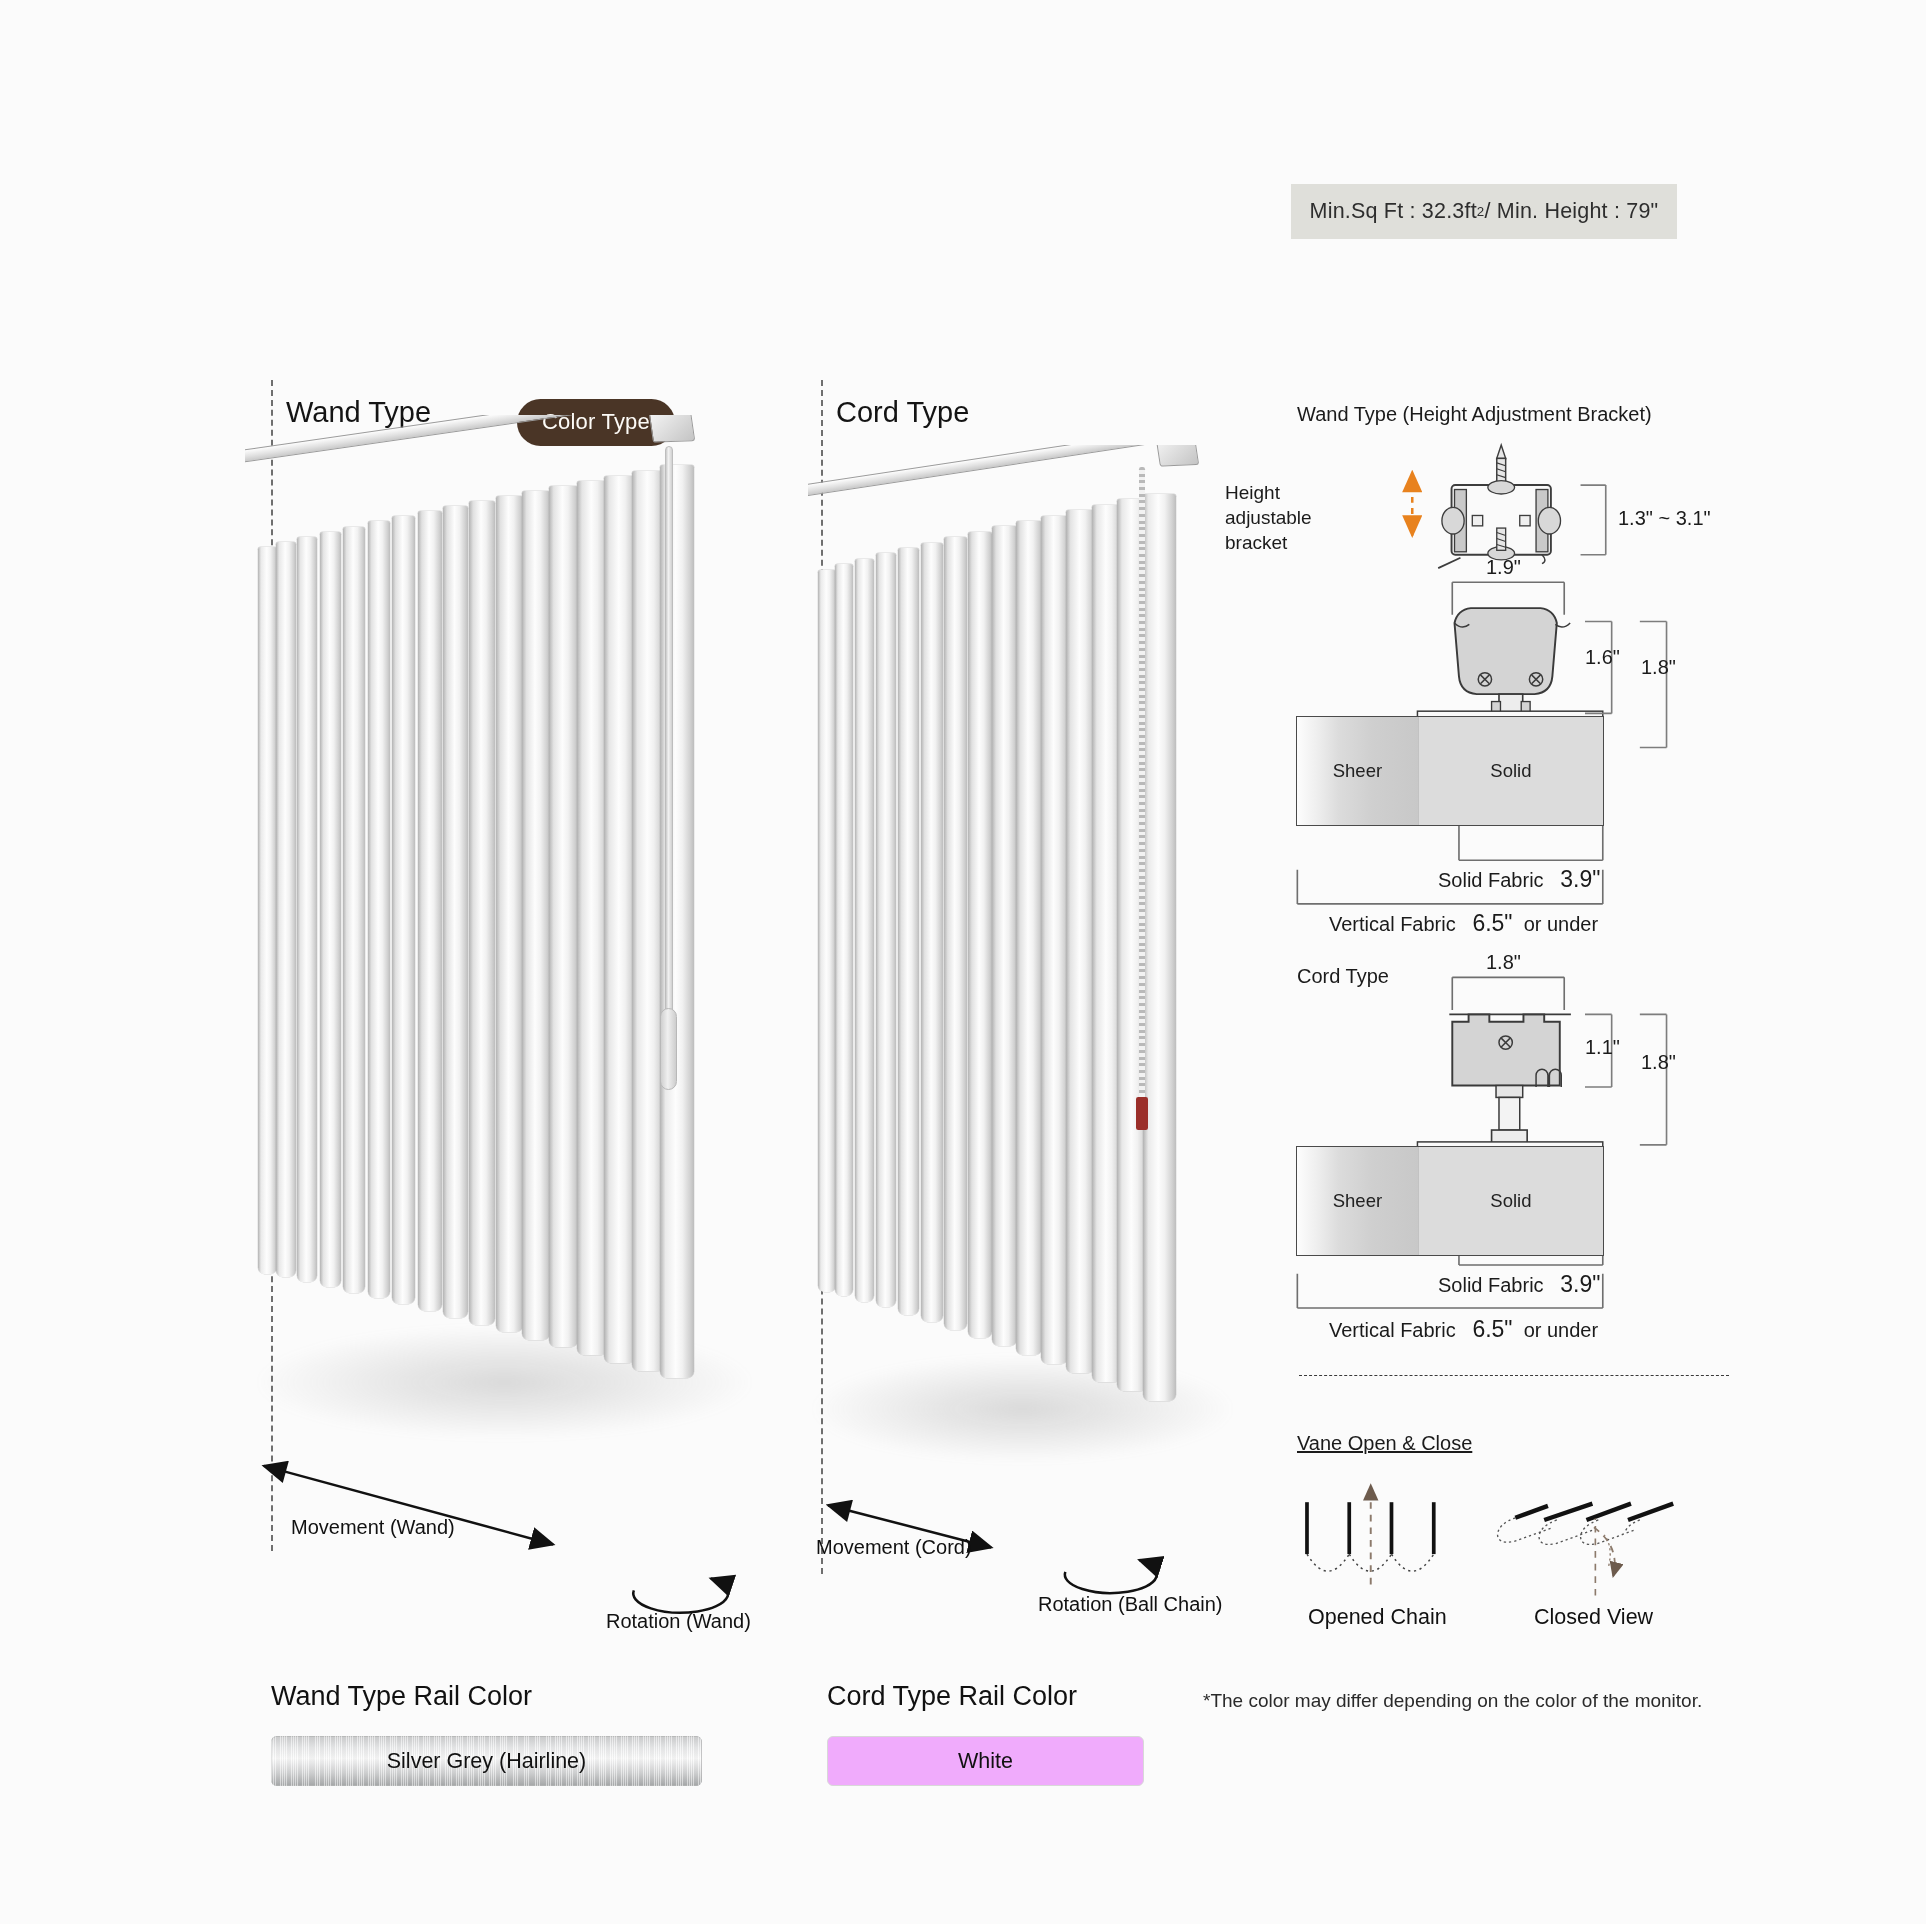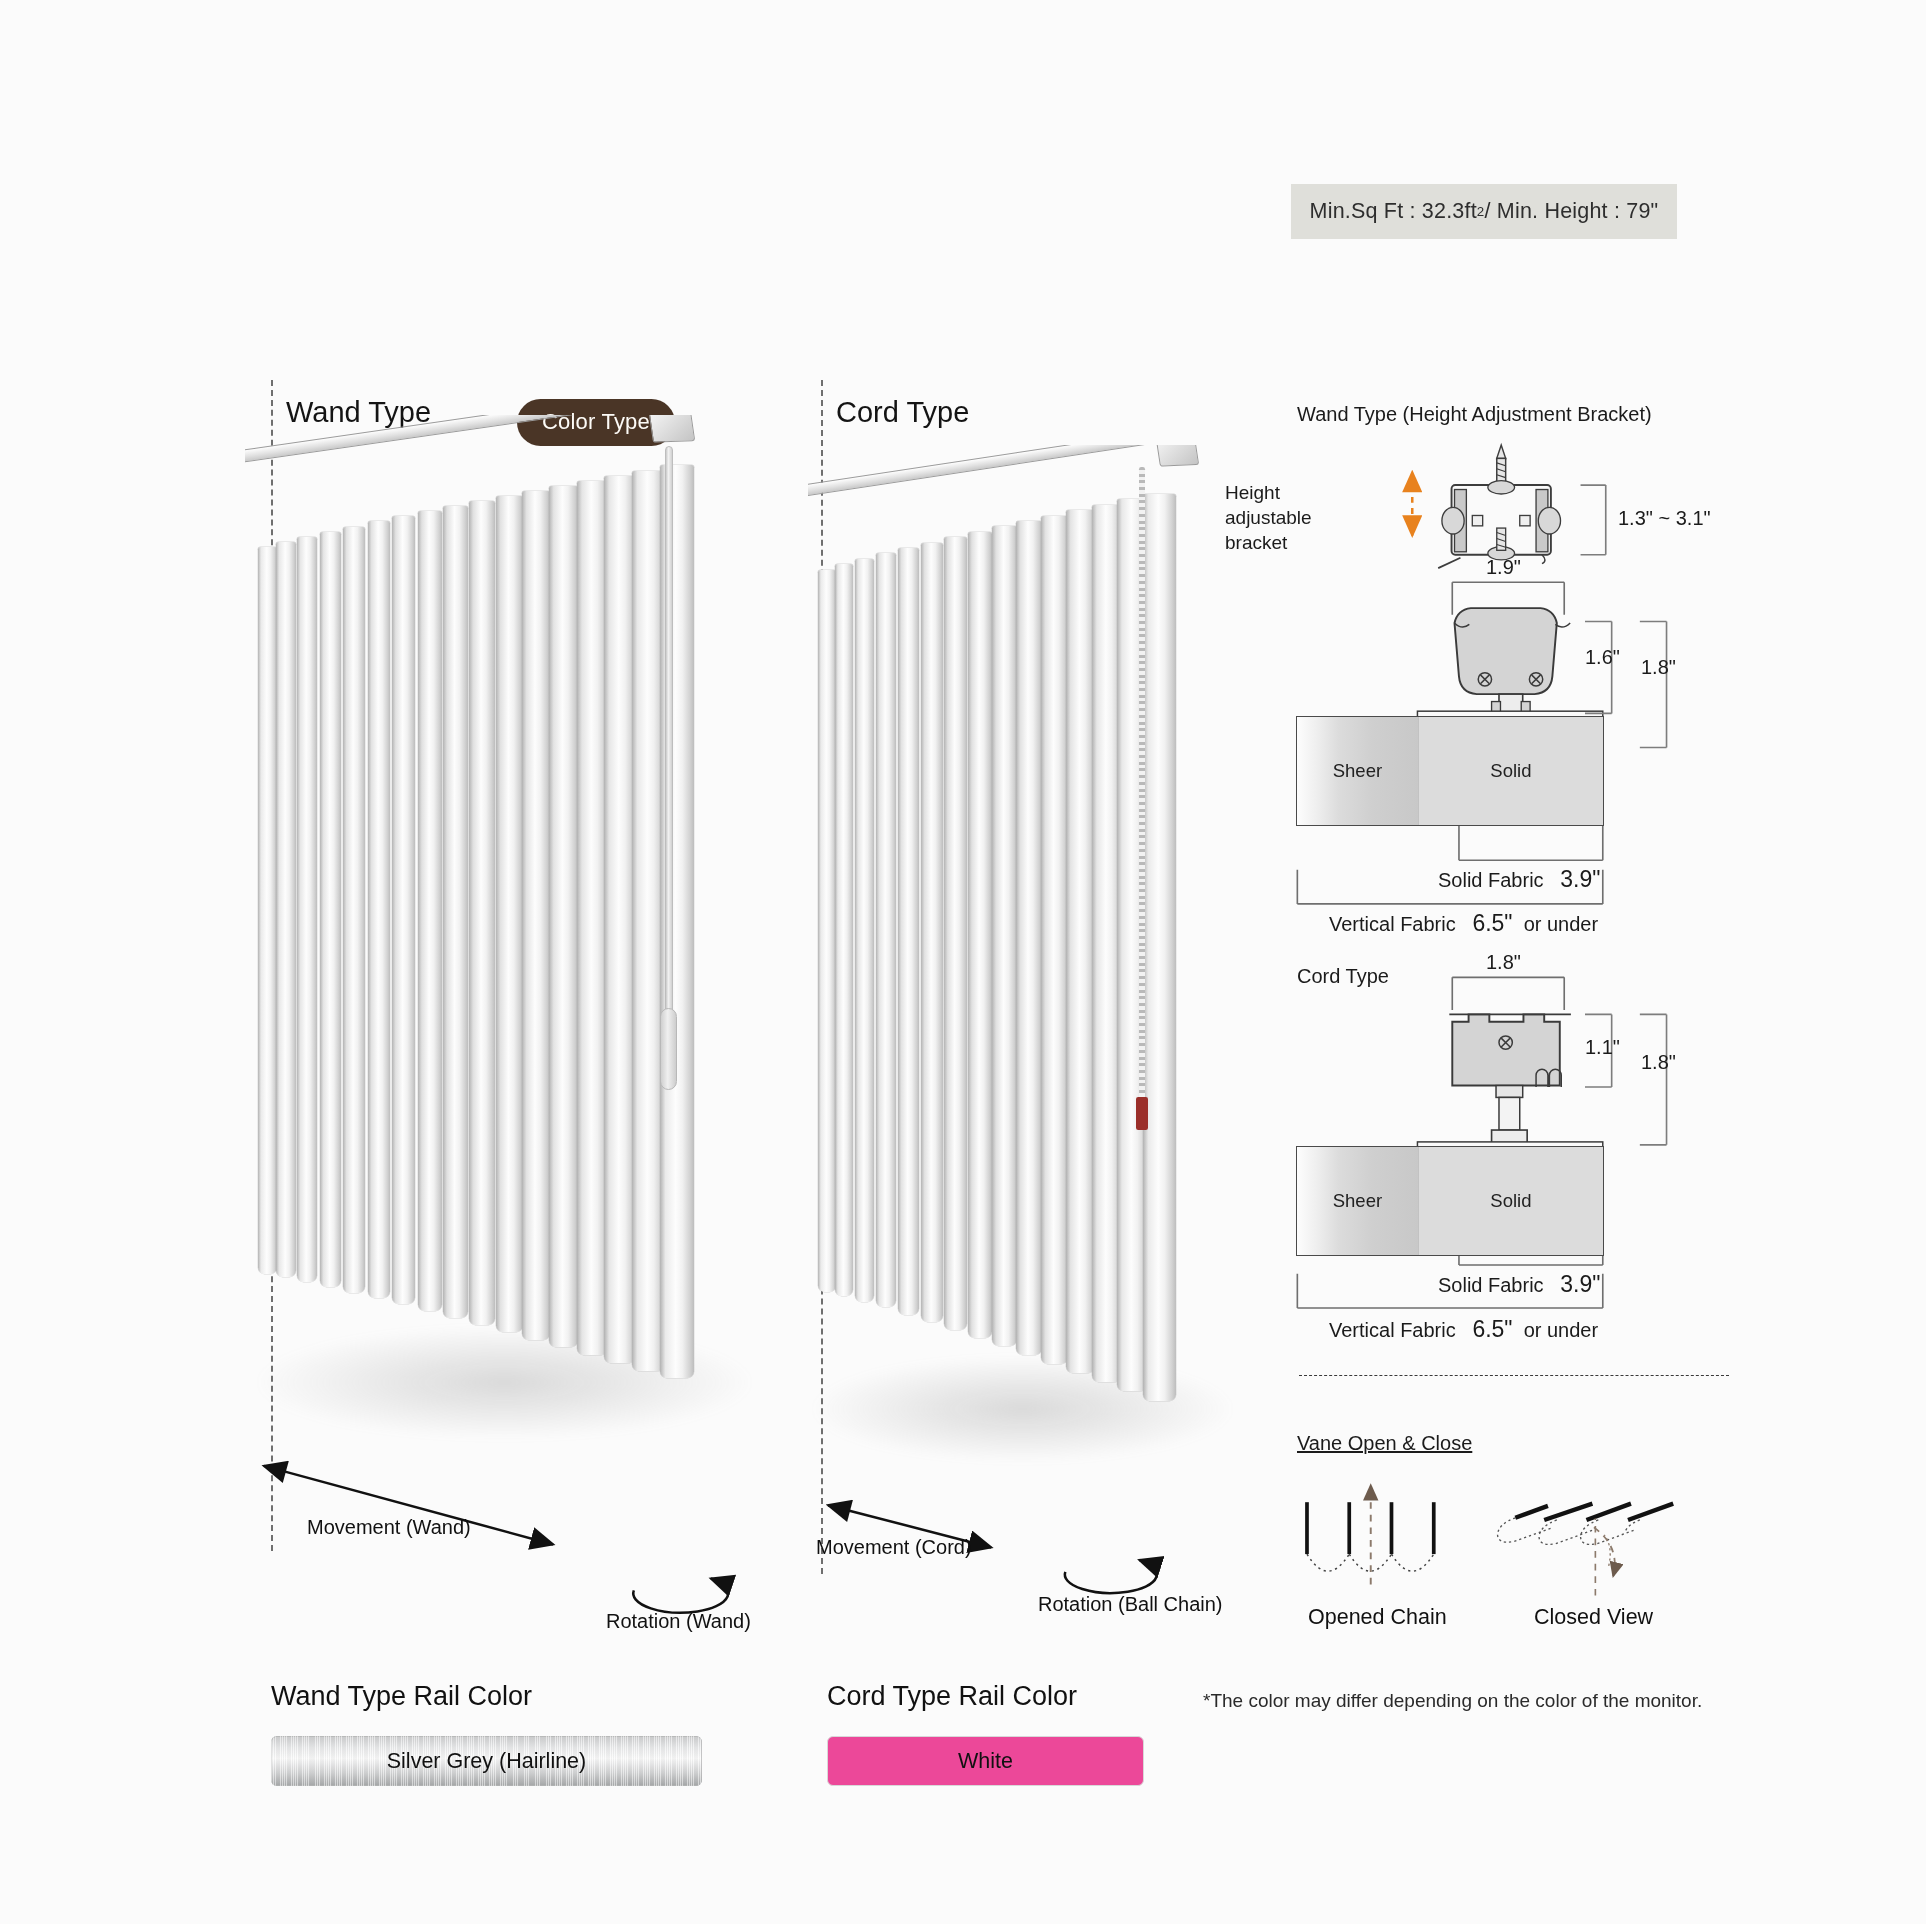--- a/index.html
+++ b/index.html
@@ -116,21 +116,21 @@
   }
   .swatch-silver {
     background: linear-gradient(180deg,#cfd0d1 0%,#e9eaeb 22%,#fafafa 45%,#d7d8d9 72%,#a9abac 100%);
     box-shadow: inset 0 0 0 0.7px #b9babb;
   }
   .swatch-silver::after {
     content:""; position:absolute; inset:0; border-radius:6px;
     background: repeating-linear-gradient(90deg, rgba(255,255,255,.45) 0 0.7px, rgba(0,0,0,.035) 0.7px 2.2px);
     pointer-events:none;
   }
-  .swatch-white { background:#ec4899; border:0.7px solid #d8d8d8; }
+  .swatch-white { background:#f0abfc; border:0.7px solid #d8d8d8; }
   .swatch-label { position: relative; z-index: 2; }
   .disclaimer { position: absolute; font-size: 19px; color: #2a2a2a; white-space: nowrap; }
 </style>
 </head>
 <body>
 
 <div class="page">
 
   <div class="spec-badge">
     <span>Min.Sq Ft : 32.3ft</span>
@@ -197,21 +197,21 @@
 
     <line x1="356" y1="1977" x2="746" y2="2083" stroke="#111" stroke-width="3.4" marker-start="url(#ahs)" marker-end="url(#ah)"></line>
 
     <path d="M 855 2145 a 64 26 0 1 0 104 -16" fill="none" stroke="#111" stroke-width="3.4" marker-end="url(#ah)"></path>
 
     <line x1="1117" y1="2030" x2="1337" y2="2087" stroke="#111" stroke-width="3.4" marker-start="url(#ahs)" marker-end="url(#ah)"></line>
 
     <path d="M 1437 2120 a 62 25 0 1 0 100 -16" fill="none" stroke="#111" stroke-width="3.4" marker-end="url(#ah)"></path>
   </svg>
 
-  <div class="anno" style="left:291px; top:1516px;margin-left:16px;">Movement (Wand)</div>
+  <div class="anno" style="left:291px; top:1516px;">Movement (Wand)</div>
   <div class="anno" style="left:606px; top:1610px;">Rotation (Wand)</div>
 
   <div class="panel" style="left:821px; top:380px; width:460px; height:1216px;">
     <div class="panel-dash" style="height:1194px;"></div>
   </div>
   <div class="panel-title" style="left:836px; top:396px;">Cord Type</div>
 
   <div class="blind-stage" style="left:808px; top:445px; width:445px; height:1097px;">
     <div class="floor-shadow" style="left:7.4px; top:912px; width:415px; height:104px;"></div>
     <div class="blind-wrap" style="left:0; top:0; width:445px; height:1038px;">

